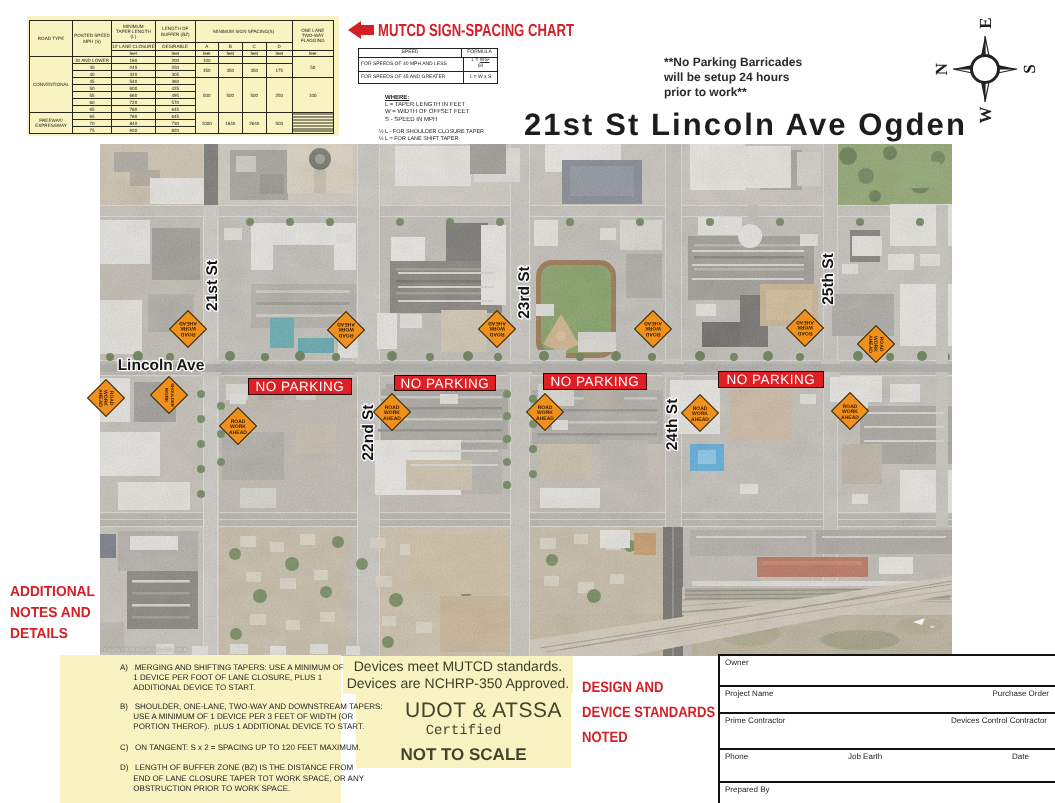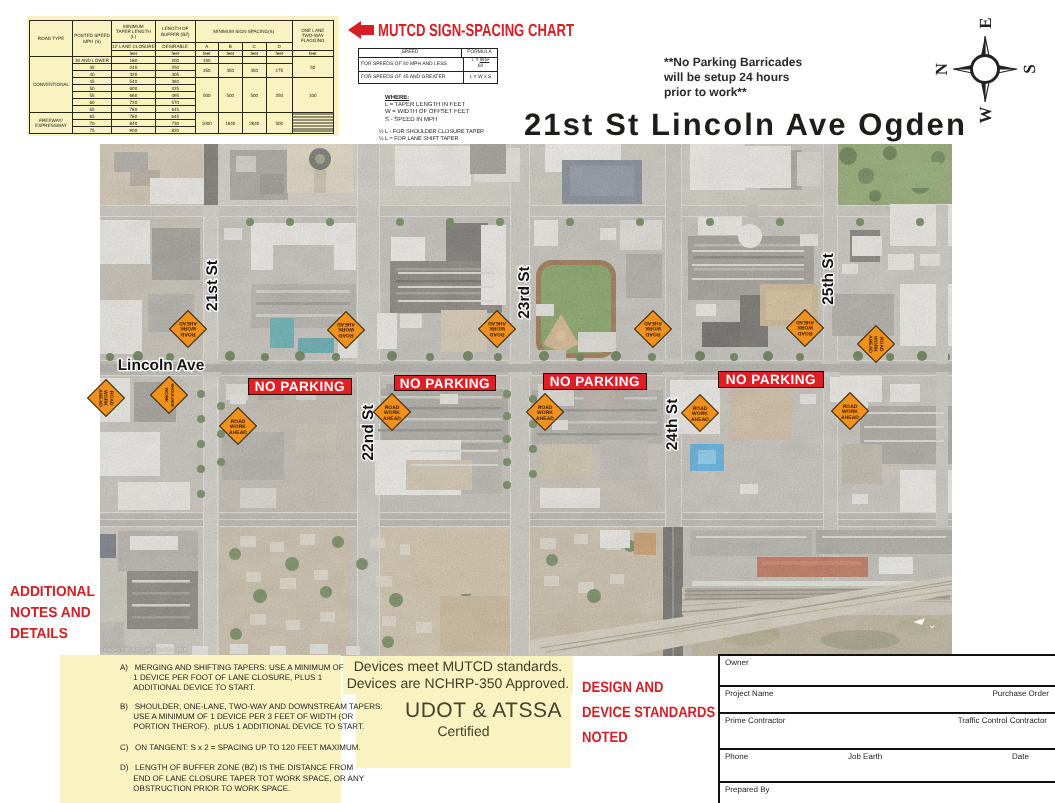--- a/index.html
+++ b/index.html
@@ -1,21 +1,21 @@
 <!DOCTYPE html>
 <html><head>
 <meta charset="utf-8">
 <style>
   html,body{margin:0;padding:0;background:#fff;}
   body{width:1055px;height:803px;position:relative;overflow:hidden;font-family:"Liberation Sans",sans-serif;-webkit-font-smoothing:antialiased;text-rendering:geometricPrecision;}
   .abs{position:absolute;}
   .red{color:#d32027;}
   table.chart{border-collapse:collapse;table-layout:fixed;font-size:4.6px;line-height:1.15;color:#1c1c10;}
   table.chart td,table.chart th{border:1px solid #26261a;text-align:center;padding:0;overflow:hidden;font-weight:normal;white-space:nowrap;}
-  .noparking{background:#e01f25;border:1px solid #2a0505;color:#fff;font-weight:bold;text-align:center;font-size:13.5px;line-height:15px;letter-spacing:.5px;}
+  .noparking{background:#e01f25;border:1px solid #2a0505;color:#fff;font-weight:normal;text-align:center;font-size:13.5px;line-height:15px;letter-spacing:.5px;}
   .dsign{position:absolute;width:38px;height:38px;}
 </style>
 </head>
 <body>
 
 <div class="abs" style="left:27px;top:16px;width:312px;height:120px;background:#f9f3c1;"></div>
 
 <div class="abs" style="left:29px;top:20px;">
 <table class="chart">
 <colgroup>
@@ -838,24 +838,25 @@
   <div>C)&nbsp;&nbsp;&nbsp;ON TANGENT: S x 2 = SPACING UP TO 120 FEET MAXIMUM.</div>
   <div style="height:10px;"></div>
   <div>D)&nbsp;&nbsp;&nbsp;LENGTH OF BUFFER ZONE (BZ) IS THE DISTANCE FROM<br>&nbsp;&nbsp;&nbsp;&nbsp;&nbsp;&nbsp;END OF LANE CLOSURE TAPER TOT WORK SPACE, OR ANY<br>&nbsp;&nbsp;&nbsp;&nbsp;&nbsp;&nbsp;OBSTRUCTION PRIOR TO WORK SPACE.</div>
 </div>
 
 <div class="abs" style="left:343px;top:656px;width:230px;height:38px;background:#f9f3c1;"></div>
 <div class="abs" style="left:356px;top:694px;width:215px;height:74px;background:#f9f3c1;"></div>
 <div class="abs" style="left:343px;top:658px;width:230px;text-align:center;font-size:14px;color:#3c3c28;line-height:16.5px;white-space:nowrap;">Devices meet MUTCD standards.<br>Devices are NCHRP-350 Approved.</div>
 <div class="abs" style="left:356px;top:699px;width:215px;text-align:center;color:#44442e;">
   <div style="font-size:21px;letter-spacing:.5px;margin-left:40px;">UDOT &amp; ATSSA</div>
-  <div style="font-size:14px;">Certified</div>
+  <div style="font-size:14px;font-family:Liberation Mono, monospace;">Certified</div>
+  <div style="font-size:17px;font-weight:bold;margin-top:6px;">NOT TO SCALE</div>
 </div>
 
 <div class="abs red" style="left:582px;top:675px;font-size:15px;font-weight:bold;line-height:25px;transform:scaleX(.87);transform-origin:left;">DESIGN AND<br>DEVICE STANDARDS<br>NOTED</div>
 
 <div class="abs" style="left:718px;top:654px;width:337px;height:149px;background:#fff;border-left:2px solid #111;border-top:2px solid #111;font-size:8px;color:#222;">
   <div style="height:27px;border-bottom:2px solid #111;padding:2px 0 0 5px;">Owner</div>
   <div style="height:23px;border-bottom:2px solid #111;padding:2px 0 0 5px;">Project Name<span style="float:right;margin-right:8px;">Purchase Order</span></div>
-  <div style="height:32px;border-bottom:2px solid #111;padding:2px 0 0 5px;">Prime Contractor<span style="float:right;margin-right:10px;">Traffic Control Contractor</span></div>
+  <div style="height:32px;border-bottom:2px solid #111;padding:2px 0 0 5px;">Prime Contractor<span style="float:right;margin-right:10px;">Devices Control Contractor</span></div>
   <div style="height:29px;border-bottom:2px solid #111;padding:2px 0 0 5px;">Phone<span style="position:absolute;left:128px;">Job Earth</span><span style="float:right;margin-right:28px;">Date</span></div>
   <div style="height:28px;padding:2px 0 0 5px;">Prepared By</div>
 </div>
 
 </body></html>

